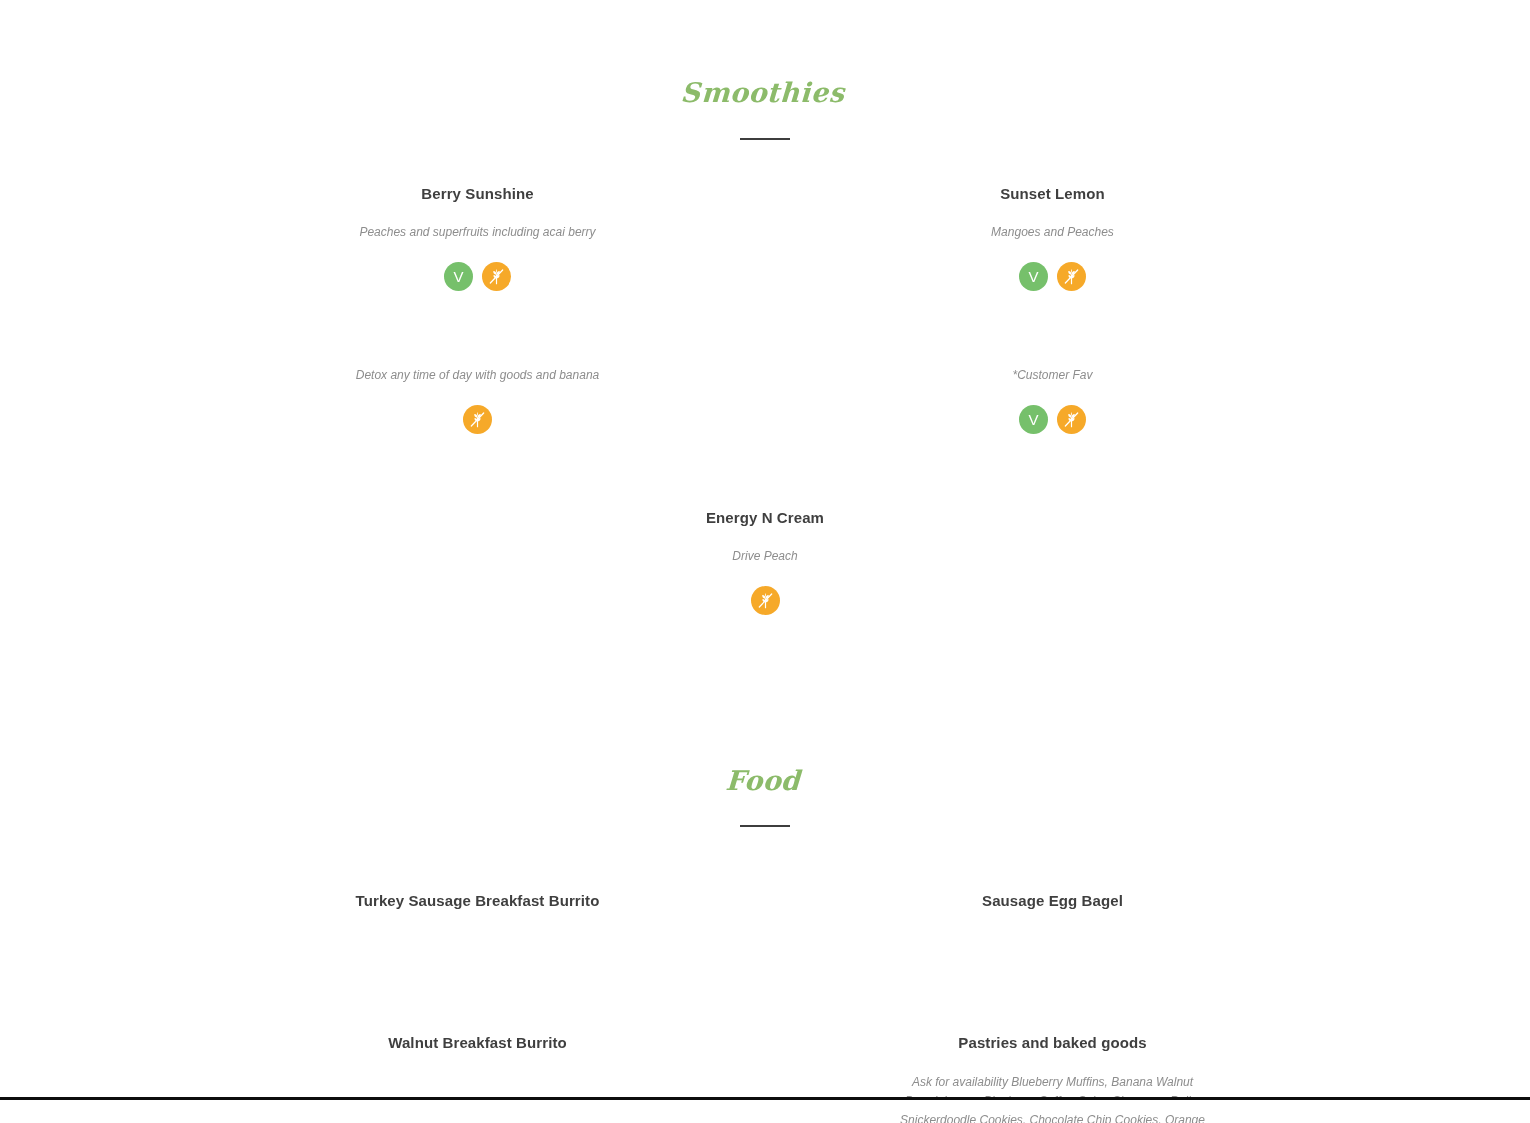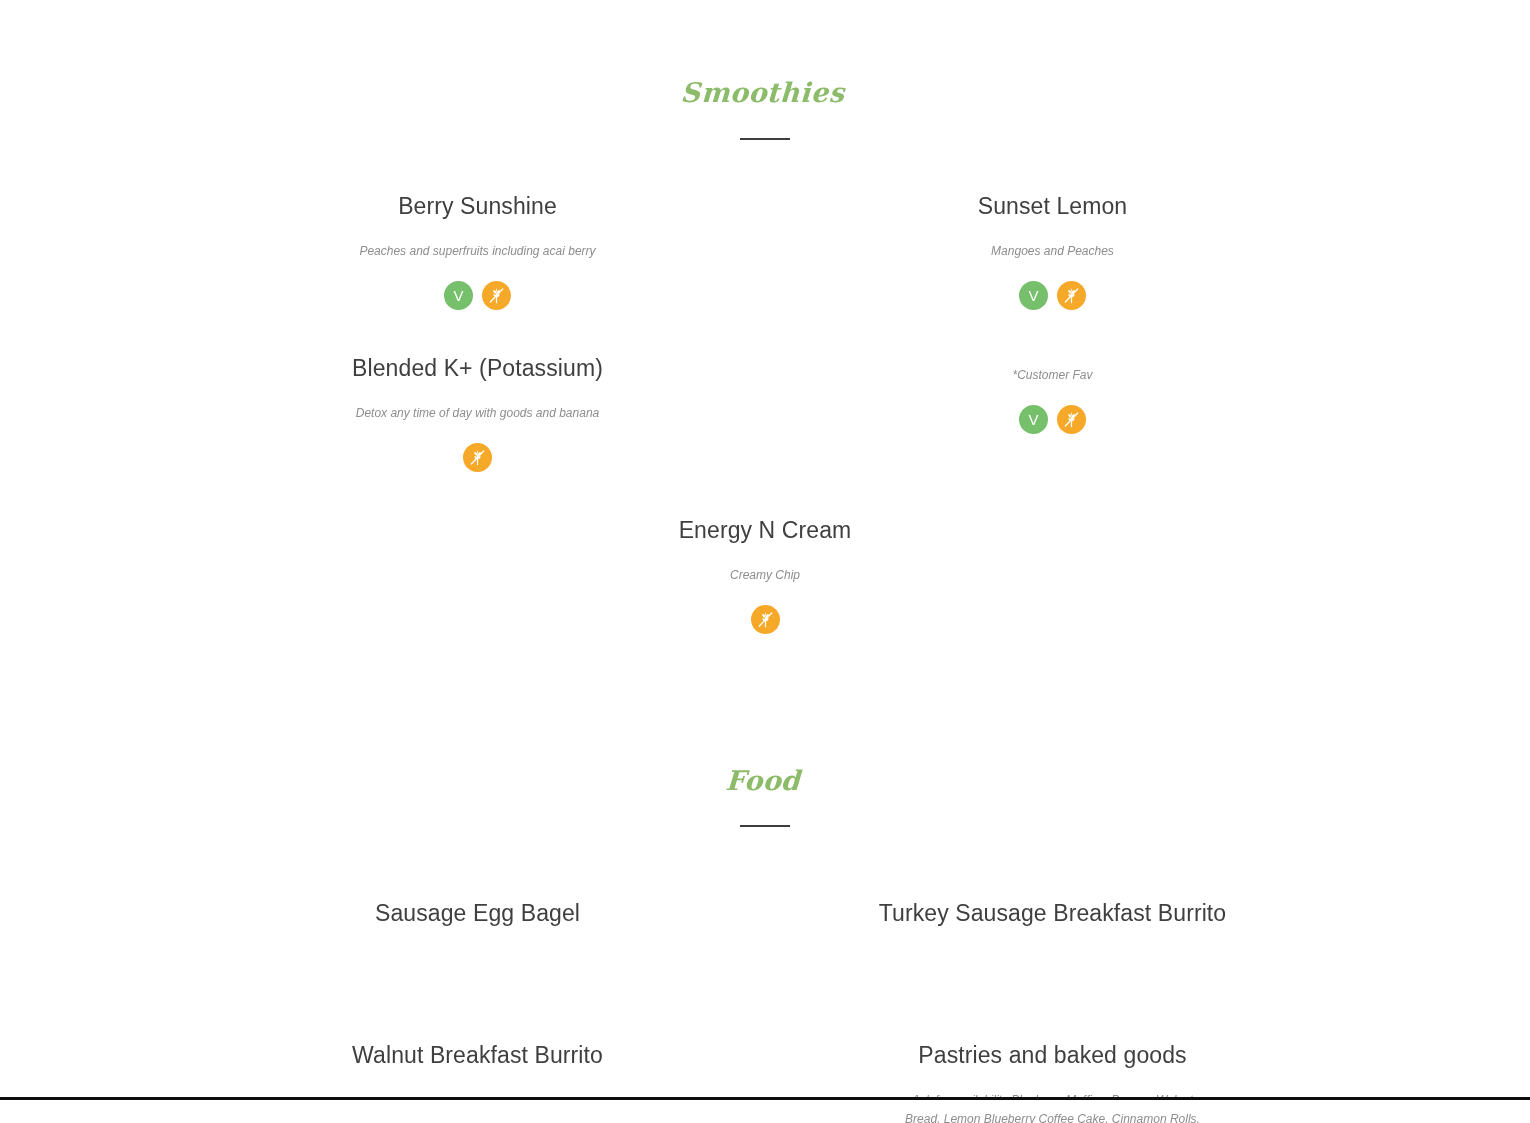--- a/index.html
+++ b/index.html
@@ -68,25 +68,25 @@
     box-sizing: border-box;
     text-align: center;
     padding: 0 30px 0 30px;
     min-height: 162px;
   }
   .item.full {
     width: 100%;
   }
   .item-name {
     font-family: "Liberation Sans", sans-serif;
-    font-size: 23px;
-    font-weight: 400;
+    font-size: 15px;
+    font-weight: 700;
     color: #3f3f3f;
     line-height: 1.3;
-    margin: 8px;
+    margin: 0;
     letter-spacing: 0.1px;
   }
   .item-desc {
     font-family: "Liberation Sans", sans-serif;
     font-style: italic;
     font-size: 12px;
     font-weight: 400;
     color: #8d8d8d;
     line-height: 1.6;
     margin: 20px 0 0 0;
@@ -199,21 +199,20 @@
         <path d="M12 14.6 C 8.8 14.2, 7.9 12.4, 8.3 10.2 C 10.7 10.2, 12 11.9, 12 14.6 Z" fill="#ffffff" stroke="none"></path>
         <path d="M12 14.6 C 15.2 14.2, 16.1 12.4, 15.7 10.2 C 13.3 10.2, 12 11.9, 12 14.6 Z" fill="#ffffff" stroke="none"></path>
         <path d="M12 8.2 C 11.2 6.0, 11.4 4.0, 12 2.6 C 12.6 4.0, 12.8 6.0, 12 8.2 Z" fill="#ffffff" stroke="none"></path>
         <path d="M4.2 20.2 L19.8 3.8" stroke="#ffffff" stroke-width="1.6"></path>
       </g>
     </svg>
               </span>
             </div>
           </div>
           <div class="item" style="margin-top: 0px;">
-            <div class="item-name">Blended K+ (Potassium)</div>
             <div class="item-desc">Detox any time of day with goods and banana</div>
             <div class="badges">
               <span class="badge badge-gf" title="Gluten Free">
     <svg width="19" height="19" viewBox="0 0 24 24" aria-hidden="true">
       <g fill="none" stroke="#ffffff" stroke-width="1.5" stroke-linecap="round">
         <path d="M12 21 L12 10"></path>
         <path d="M12 10 C 8.6 9.6, 7.6 7.6, 8 5.2 C 10.6 5.2, 12 7.0, 12 10 Z" fill="#ffffff" stroke="none"></path>
         <path d="M12 10 C 15.4 9.6, 16.4 7.6, 16 5.2 C 13.4 5.2, 12 7.0, 12 10 Z" fill="#ffffff" stroke="none"></path>
         <path d="M12 14.6 C 8.8 14.2, 7.9 12.4, 8.3 10.2 C 10.7 10.2, 12 11.9, 12 14.6 Z" fill="#ffffff" stroke="none"></path>
         <path d="M12 14.6 C 15.2 14.2, 16.1 12.4, 15.7 10.2 C 13.3 10.2, 12 11.9, 12 14.6 Z" fill="#ffffff" stroke="none"></path>
@@ -240,21 +239,21 @@
         <path d="M12 14.6 C 15.2 14.2, 16.1 12.4, 15.7 10.2 C 13.3 10.2, 12 11.9, 12 14.6 Z" fill="#ffffff" stroke="none"></path>
         <path d="M12 8.2 C 11.2 6.0, 11.4 4.0, 12 2.6 C 12.6 4.0, 12.8 6.0, 12 8.2 Z" fill="#ffffff" stroke="none"></path>
         <path d="M4.2 20.2 L19.8 3.8" stroke="#ffffff" stroke-width="1.6"></path>
       </g>
     </svg>
               </span>
             </div>
           </div>
           <div class="item full" style="margin-top: 0px;">
             <div class="item-name">Energy N Cream</div>
-            <div class="item-desc">Creamy Chip</div>
+            <div class="item-desc">Drive Peach</div>
             <div class="badges">
               <span class="badge badge-gf" title="Gluten Free">
     <svg width="19" height="19" viewBox="0 0 24 24" aria-hidden="true">
       <g fill="none" stroke="#ffffff" stroke-width="1.5" stroke-linecap="round">
         <path d="M12 21 L12 10"></path>
         <path d="M12 10 C 8.6 9.6, 7.6 7.6, 8 5.2 C 10.6 5.2, 12 7.0, 12 10 Z" fill="#ffffff" stroke="none"></path>
         <path d="M12 10 C 15.4 9.6, 16.4 7.6, 16 5.2 C 13.4 5.2, 12 7.0, 12 10 Z" fill="#ffffff" stroke="none"></path>
         <path d="M12 14.6 C 8.8 14.2, 7.9 12.4, 8.3 10.2 C 10.7 10.2, 12 11.9, 12 14.6 Z" fill="#ffffff" stroke="none"></path>
         <path d="M12 14.6 C 15.2 14.2, 16.1 12.4, 15.7 10.2 C 13.3 10.2, 12 11.9, 12 14.6 Z" fill="#ffffff" stroke="none"></path>
         <path d="M12 8.2 C 11.2 6.0, 11.4 4.0, 12 2.6 C 12.6 4.0, 12.8 6.0, 12 8.2 Z" fill="#ffffff" stroke="none"></path>
@@ -263,24 +262,24 @@
     </svg>
               </span>
             </div>
           </div>
         </div>
       </div>
       <div class="section section-food" style="margin-top: 96px;">
         <div class="section-head"><h2 class="section-title">Food</h2><div class="section-rule"></div></div>
         <div class="items">
           <div class="item">
+            <div class="item-name">Turkey Sausage Breakfast Burrito</div>
+          </div>
+          <div class="item">
             <div class="item-name">Sausage Egg Bagel</div>
-          </div>
-          <div class="item">
-            <div class="item-name">Turkey Sausage Breakfast Burrito</div>
           </div>
           <div class="item" style="margin-top: 52px;">
             <div class="item-name">Walnut Breakfast Burrito</div>
           </div>
           <div class="item" style="margin-top: 52px;">
             <div class="item-name">Pastries and baked goods</div>
             <div class="item-desc wide">Ask for availability Blueberry Muffins, Banana Walnut Bread, Lemon Blueberry Coffee Cake, Cinnamon Rolls, Snickerdoodle Cookies, Chocolate Chip Cookies, Orange Cranberry Scones, Ham and Cheese Scones, Espresso Brownies, Energy Bars</div>
           </div>
         </div>
       </div>

